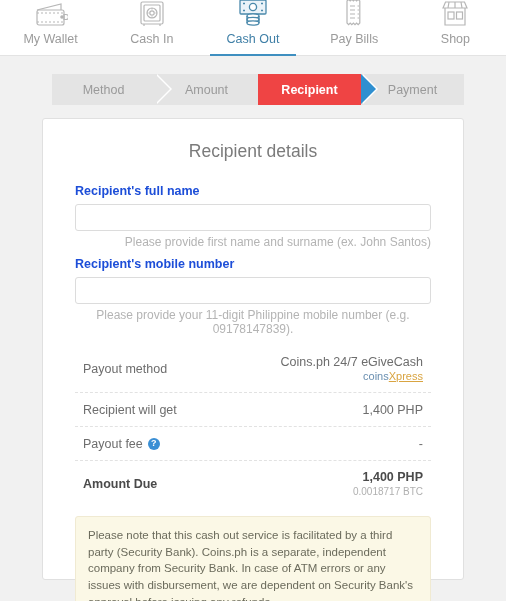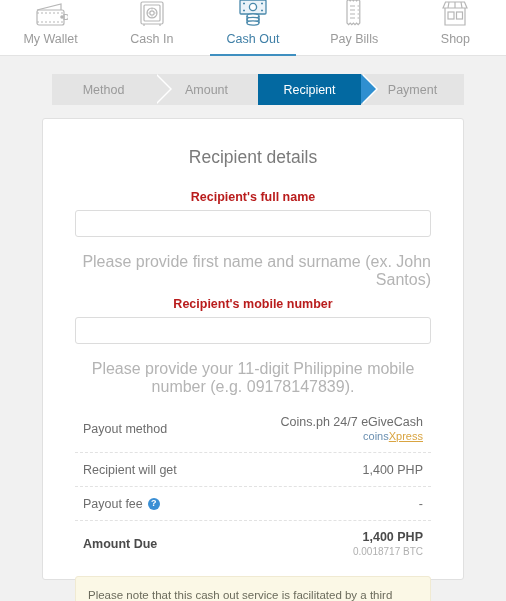--- a/index.html
+++ b/index.html
@@ -83,70 +83,69 @@
   .step .arrow-notch {
     position: absolute;
     right: -17px; top: 0;
     width: 0; height: 0;
     border-top: 15.5px solid transparent;
     border-bottom: 15.5px solid transparent;
     border-left: 15px solid #ffffff;
     z-index: 2;
   }
   .step.active {
-    background: #0369a1;
+    background: #ef4444;
     color: #ffffff;
-    font-weight: normal;
+    font-weight: bold;
     z-index: 4;
   }
   .step.active .arrow-out { border-left-color: #2f8fd0; }
   .step.active .arrow-notch { border-left-color: #ffffff; }
   .step.before-active .arrow-out { border-left-color: #e4e4e4; }
 
   
   .card {
     margin: 13px 42px 0 42px;
     background: #ffffff;
     border: 1px solid #e0e0e0;
     border-radius: 3px;
-    padding: 28px 32px 30px 32px;
+    padding: 22px 32px 30px 32px;
     height: 462px;
     position: relative;
   }
   .card-title {
     text-align: center;
     font-size: 17.5px;
     color: #7b7b7b;
     font-weight: normal;
     margin-bottom: 22px;
   }
 
   .field-label {
     font-size: 12.5px;
-    color: #b91c1c;
+    color: #1d4ed8;
     font-weight: bold;
     margin-bottom: 6px;
-    text-align: center;
   }
   .text-input {
     width: 100%;
     height: 27px;
     border: 1px solid #dcdcdc;
     border-radius: 3px;
     background: #fff;
     font-size: 12.5px;
     padding: 0 8px;
     color: #555;
     outline: none;
   }
   .help-text {
-    font-size: 16px;
+    font-size: 12px;
     color: #b4b4b4;
     text-align: right;
-    margin-top: 16px;
+    margin-top: 4px;
     margin-bottom: 8px;
   }
   .help-text.center { text-align: center; }
 
   
   .summary { margin-top: 10px; }
   .srow {
     display: flex;
     justify-content: space-between;
     align-items: center;

